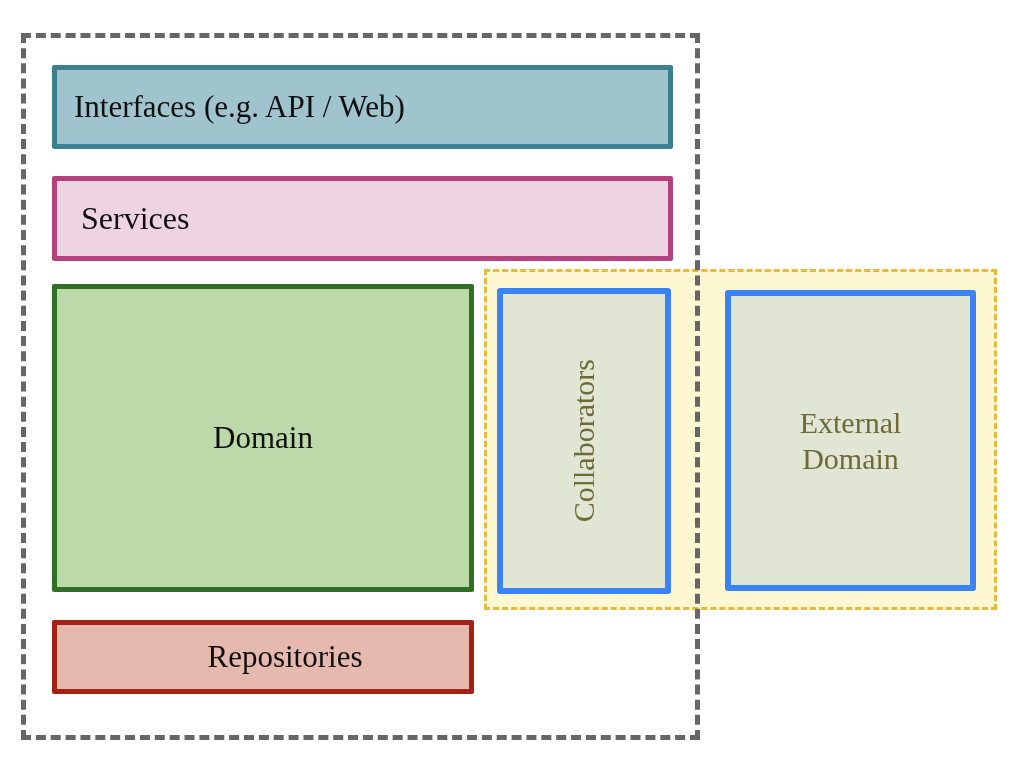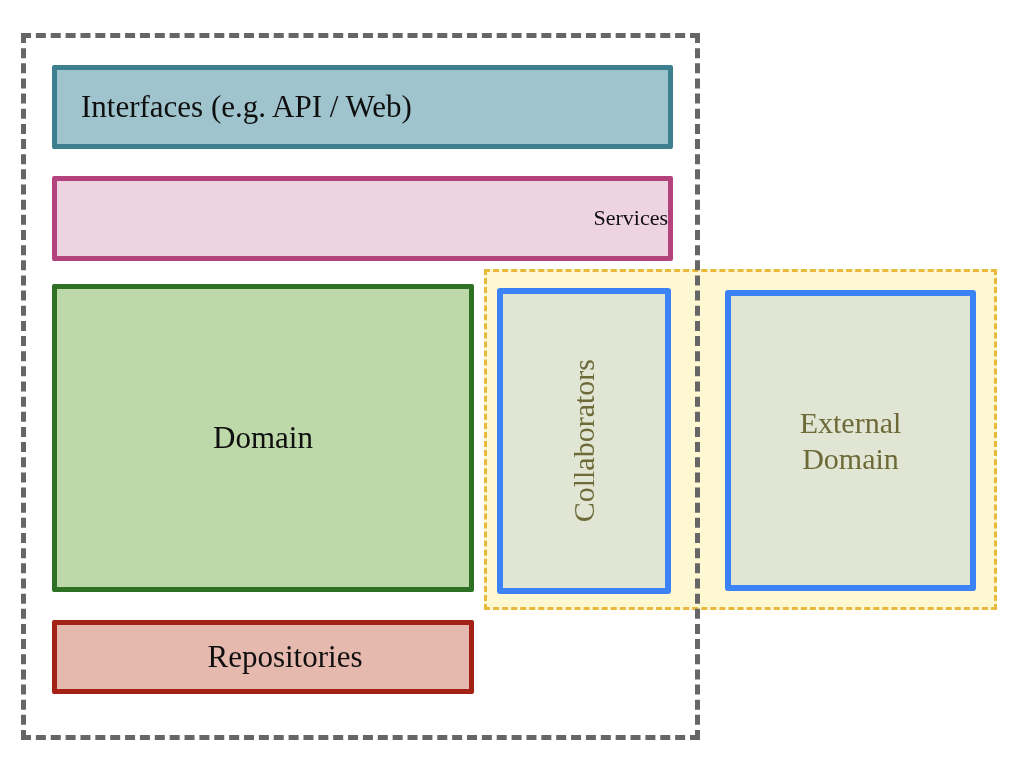--- a/index.html
+++ b/index.html
@@ -55,38 +55,38 @@
     top: 65px;
     width: 621px;
     height: 84px;
     background: #9fc4cd;
     border-color: #3c7f8e;
     border-width: 5px;
     justify-content: flex-start;
   }
   .box-interfaces .layer-label {
     text-align: left;
-    padding-left: 24px;
+    padding-left: 17px;
     font-size: 31px;
   }
 
   
   .box-services {
     left: 52px;
     top: 176px;
     width: 621px;
     height: 85px;
     background: #eed3e1;
     border-color: #b4437d;
     border-width: 5px;
     justify-content: center;
   }
   .box-services .layer-label {
-    text-align: right;
-    font-size: 22px;
+    text-align: left;
+    font-size: 32px;
     margin-left: 24px;
   }
 
   
   .box-domain {
     left: 52px;
     top: 284px;
     width: 422px;
     height: 308px;
     background: #bdd9aa;

